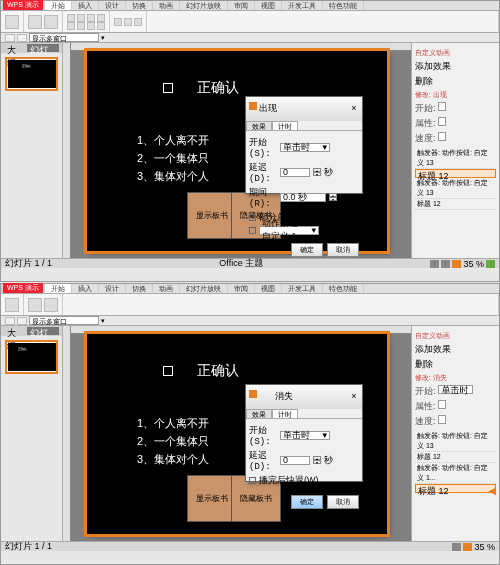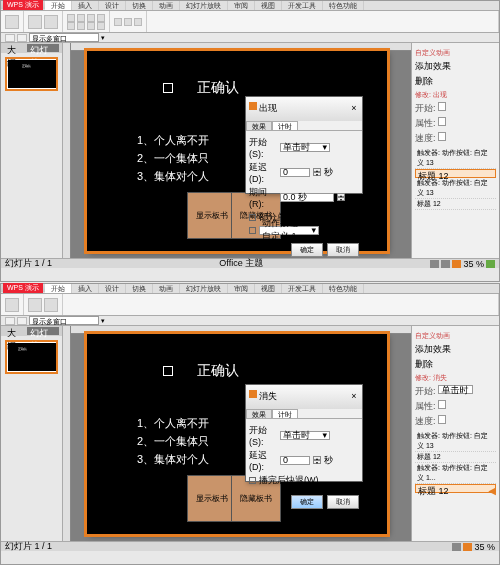--- a/index.html
+++ b/index.html
@@ -53,21 +53,21 @@
 .dialog{position:absolute;background:#f0f0f0;border:1px solid #666;box-shadow:2px 2px 4px rgba(0,0,0,.3);width:118px;z-index:10;}
 .dlg1{top:45px;left:158px;height:98px;}
 .dlg2{top:50px;left:158px;height:98px;}
 .dlg-title{height:11px;background:linear-gradient(#fafafa,#ddd);display:flex;align-items:center;padding:12px 3px;font-size:7px;justify-content:space-between;}
 .dlg-title .ico{width:8px;height:8px;background:#e67e22;}
 .dlg-tabs{display:flex;height:10px;border-bottom:1px solid #aaa;}
 .dlg-tab{padding:0 5px;font-size:7px;line-height:10px;border:1px solid #aaa;border-bottom:none;background:#fff;}
 .dlg-tab.off{background:#e0e0e0;}
 .dlg-body{padding:3px;font-size:7px;}
 .dlg-row{display:flex;align-items:center;margin:2px 0;gap:3px;}
-.dlg-row label{width:28px;}
+.dlg-row label{width:28px;font-family:Liberation Mono, monospace;}
 .dlg-inp{border:1px solid #999;background:#fff;height:9px;width:50px;padding:0 2px;display:flex;align-items:center;justify-content:space-between;}
 .dlg-spin{display:flex;flex-direction:column;}
 .dlg-spin div{width:8px;height:4px;border:1px solid #888;background:#eee;font-size:4px;text-align:center;line-height:3px;}
 .dlg-chk{width:7px;height:7px;border:1px solid #666;}
 .dlg-btns{display:flex;justify-content:flex-end;gap:4px;padding:3px;}
 .dlg-btn{border:1px solid #888;background:linear-gradient(#fff,#ddd);padding:1px 8px;font-size:7px;}
 .dlg-btn.pri{background:linear-gradient(#cde5ff,#9cf);}
 .x{width:10px;height:9px;text-align:center;line-height:9px;}
 .thumb-inner .tline{color:#fff;font-size:3px;position:absolute;}
 </style>
@@ -178,21 +178,21 @@
                   <span>0</span>
                 </div>
                 <div class="dlg-spin">
                   <div>▴</div>
                   <div>▾</div>
                 </div>
                 <span>秒</span>
               </div>
             <div class="dlg-row">
                 <label>期间(R):</label>
-                <div class="dlg-inp" style="width:54px">
+                <div class="dlg-inp" style="width:46px">
                   <span>0.0 秒</span>
                 </div>
                 <div class="dlg-spin">
                   <div>▴</div>
                   <div>▾</div>
                 </div>
               </div>
             <div class="dlg-row">
                 <div class="dlg-chk"></div>
                 <span>部分单击序列动画(A)</span>
@@ -306,21 +306,21 @@
       <div class="slide">
         <div class="slide-sq"></div>
         <div class="slide-title">正确认</div>
         <div class="slide-bullet b1">1、个人离不开</div>
         <div class="slide-bullet b2">2、一个集体只</div>
         <div class="slide-bullet b3">3、集体对个人</div>
         <div class="slide-btn sb1">显示板书</div>
         <div class="slide-btn sb2">隐藏板书</div>
         <div class="dialog dlg2">
           <div class="dlg-title">
-              <span style="display:flex;gap:2px">
+              <span style="display:flex;gap:18px">
                 <span class="ico"></span>
                 <span>消失</span>
               </span>
               <span class="x">×</span>
             </div>
           <div class="dlg-tabs">
               <div class="dlg-tab off">效果</div>
               <div class="dlg-tab">计时</div>
             </div>
           <div class="dlg-body">

